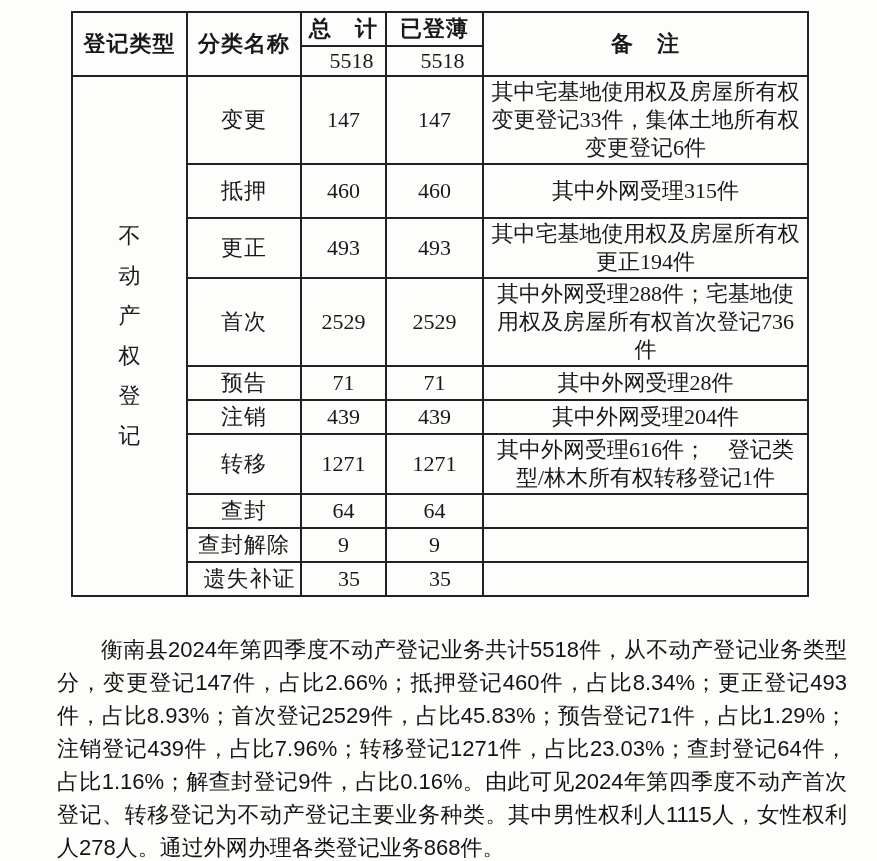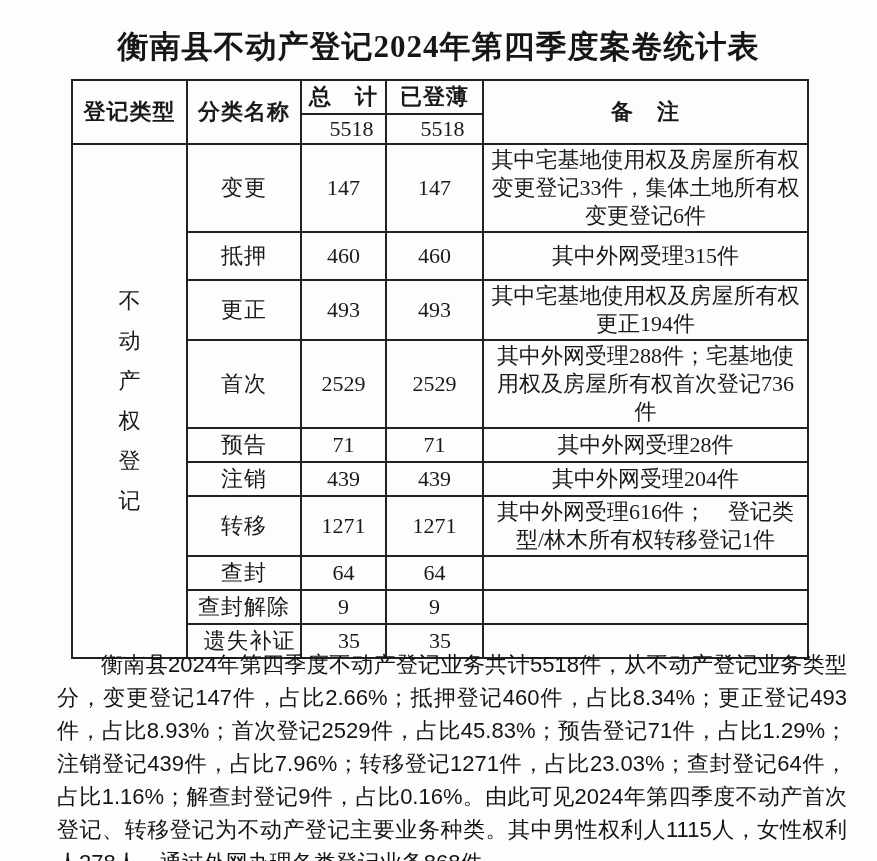--- a/index.html
+++ b/index.html
@@ -44,21 +44,21 @@
     padding: 0 8px;
     letter-spacing: 0;
   }
   td.c-vertical { word-break: break-all; }
   td.c-vertical div { width: 1.1em; margin: 0 auto; word-break: break-all; }
   td.c-name { font-size: 23px; letter-spacing: 1px; }
   td.c-num { font-size: 22px; }
   td.c-remark { font-size: 21px; line-height: 28px; padding: 1px 6px; }
 
   tr.r0 td { height: 85px; }
-  tr.r1 td { height: 48px; }
+  tr.r1 td { height: 54px; }
   tr.r2 td { height: 58px; }
   tr.r3 td { height: 69px; }
   tr.r4 td { height: 31px; }
   tr.r5 td { height: 32px; }
   tr.r6 td { height: 55px; }
   tr.r7 td { height: 31px; }
   tr.r8 td { height: 30px; }
   tr.r9 td { height: 31px; padding-left: 15px; }
 
   .summary {
@@ -72,21 +72,20 @@
     text-align: justify;
     text-indent: 2em;
     color: #141414;
   }
 </style>
 </head>
 <body>
 
 <div class="page">
 
-  <h1 class="title">衡南县不动产登记2024年第四季度案卷统计表</h1>
 
   <table class="stats-table">
     <colgroup>
       <col style="width:115px">
       <col style="width:114px">
       <col style="width:85px">
       <col style="width:97px">
       <col style="width:325px">
     </colgroup>
     <tbody id="tbody">

